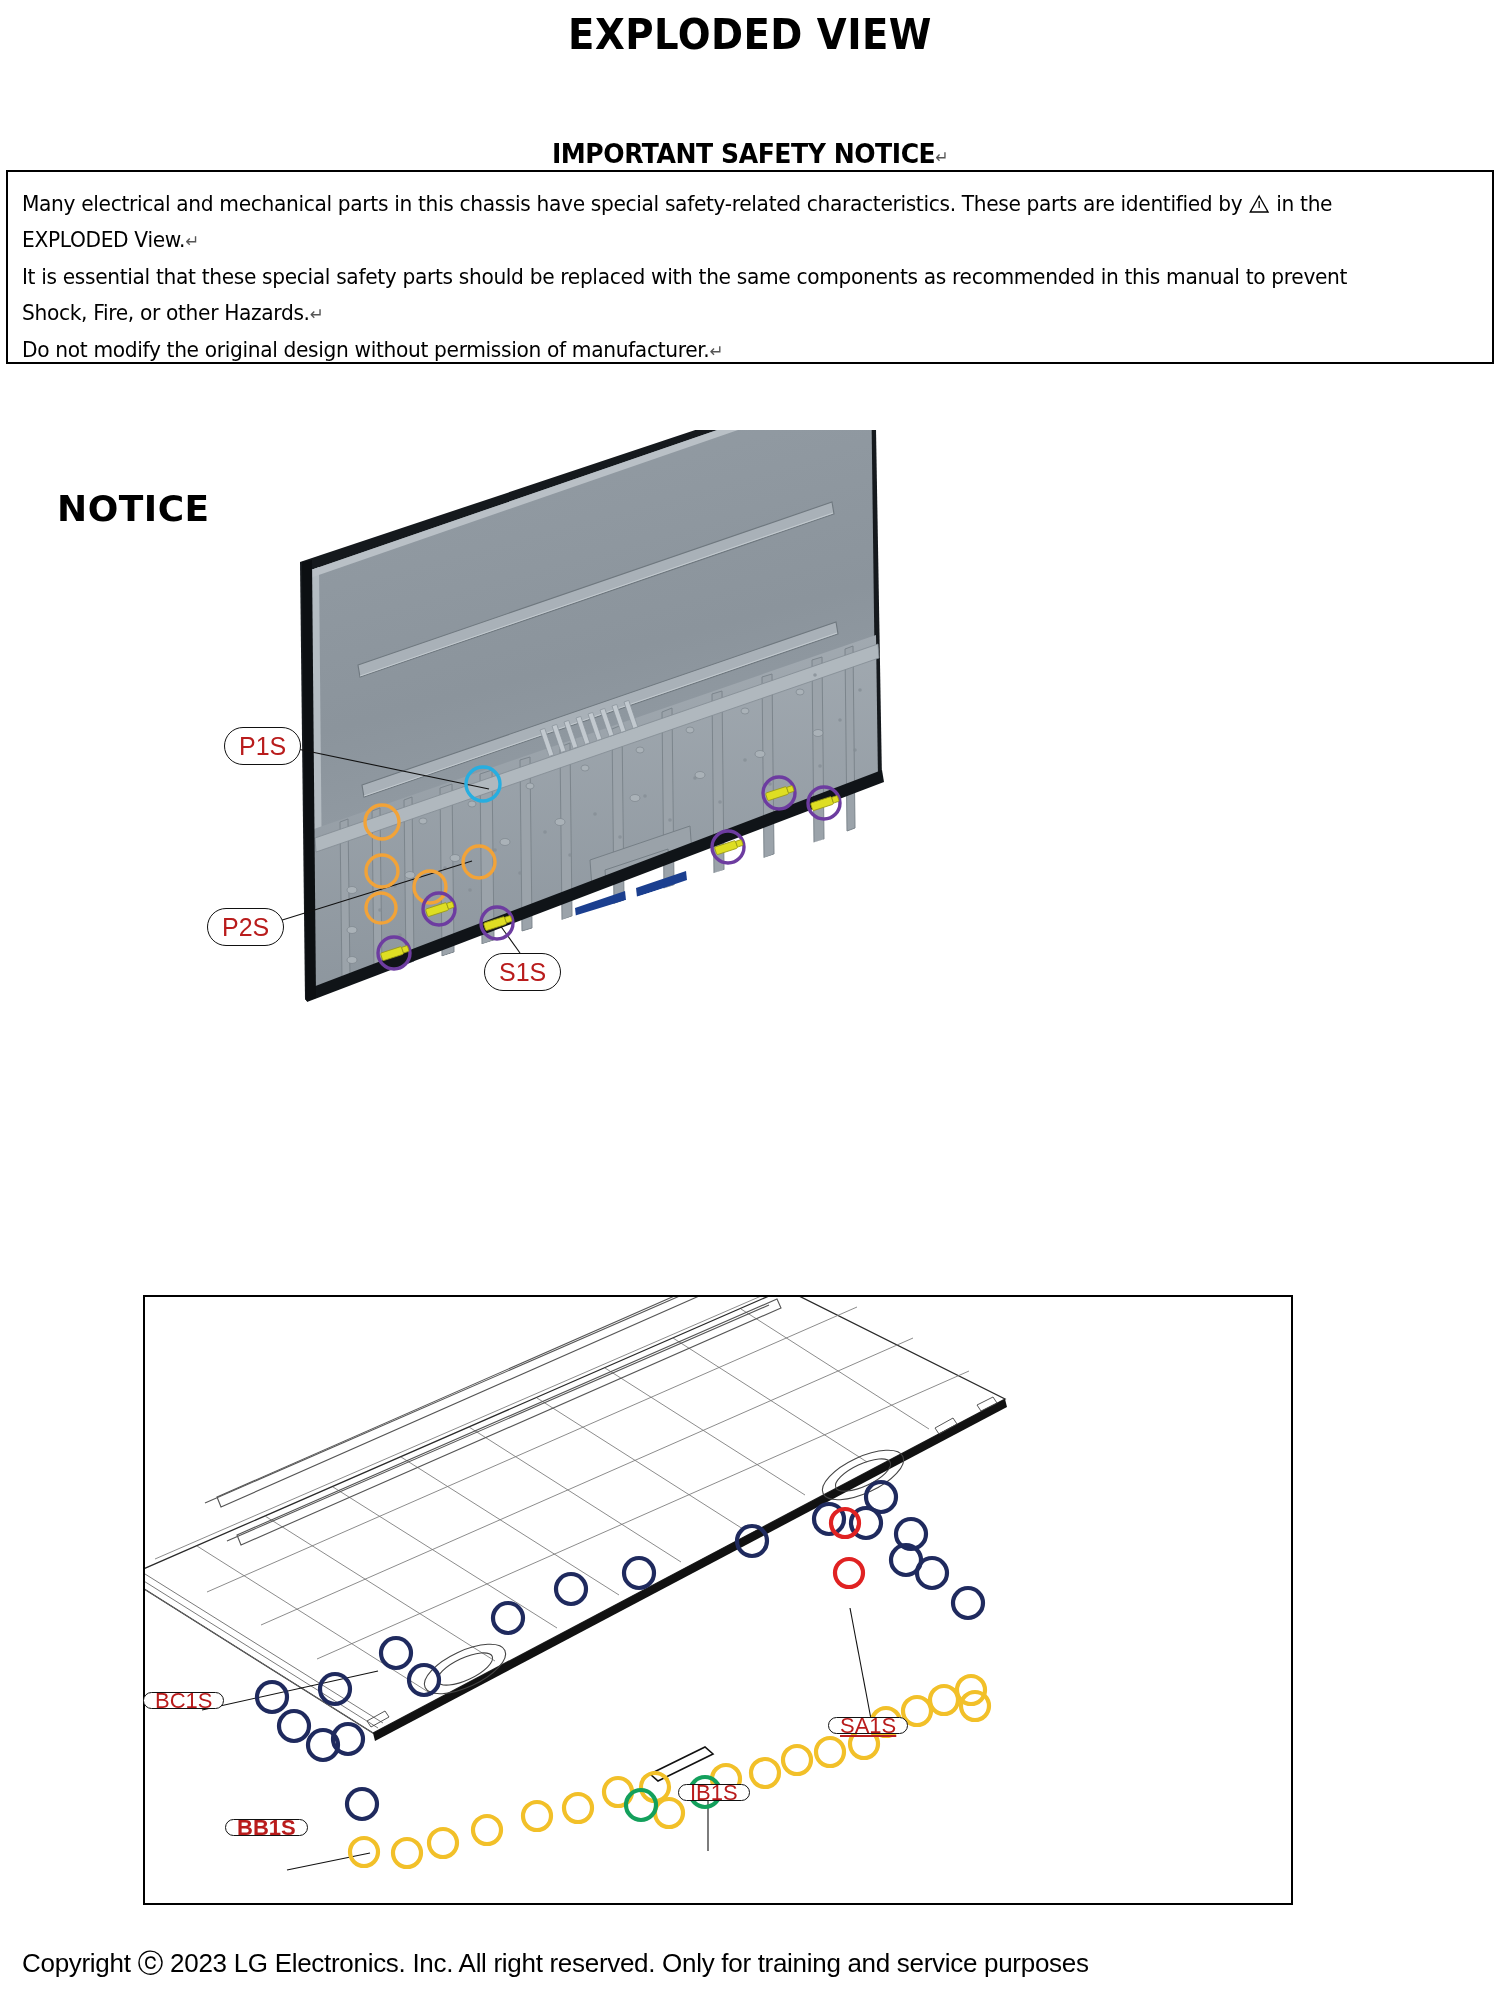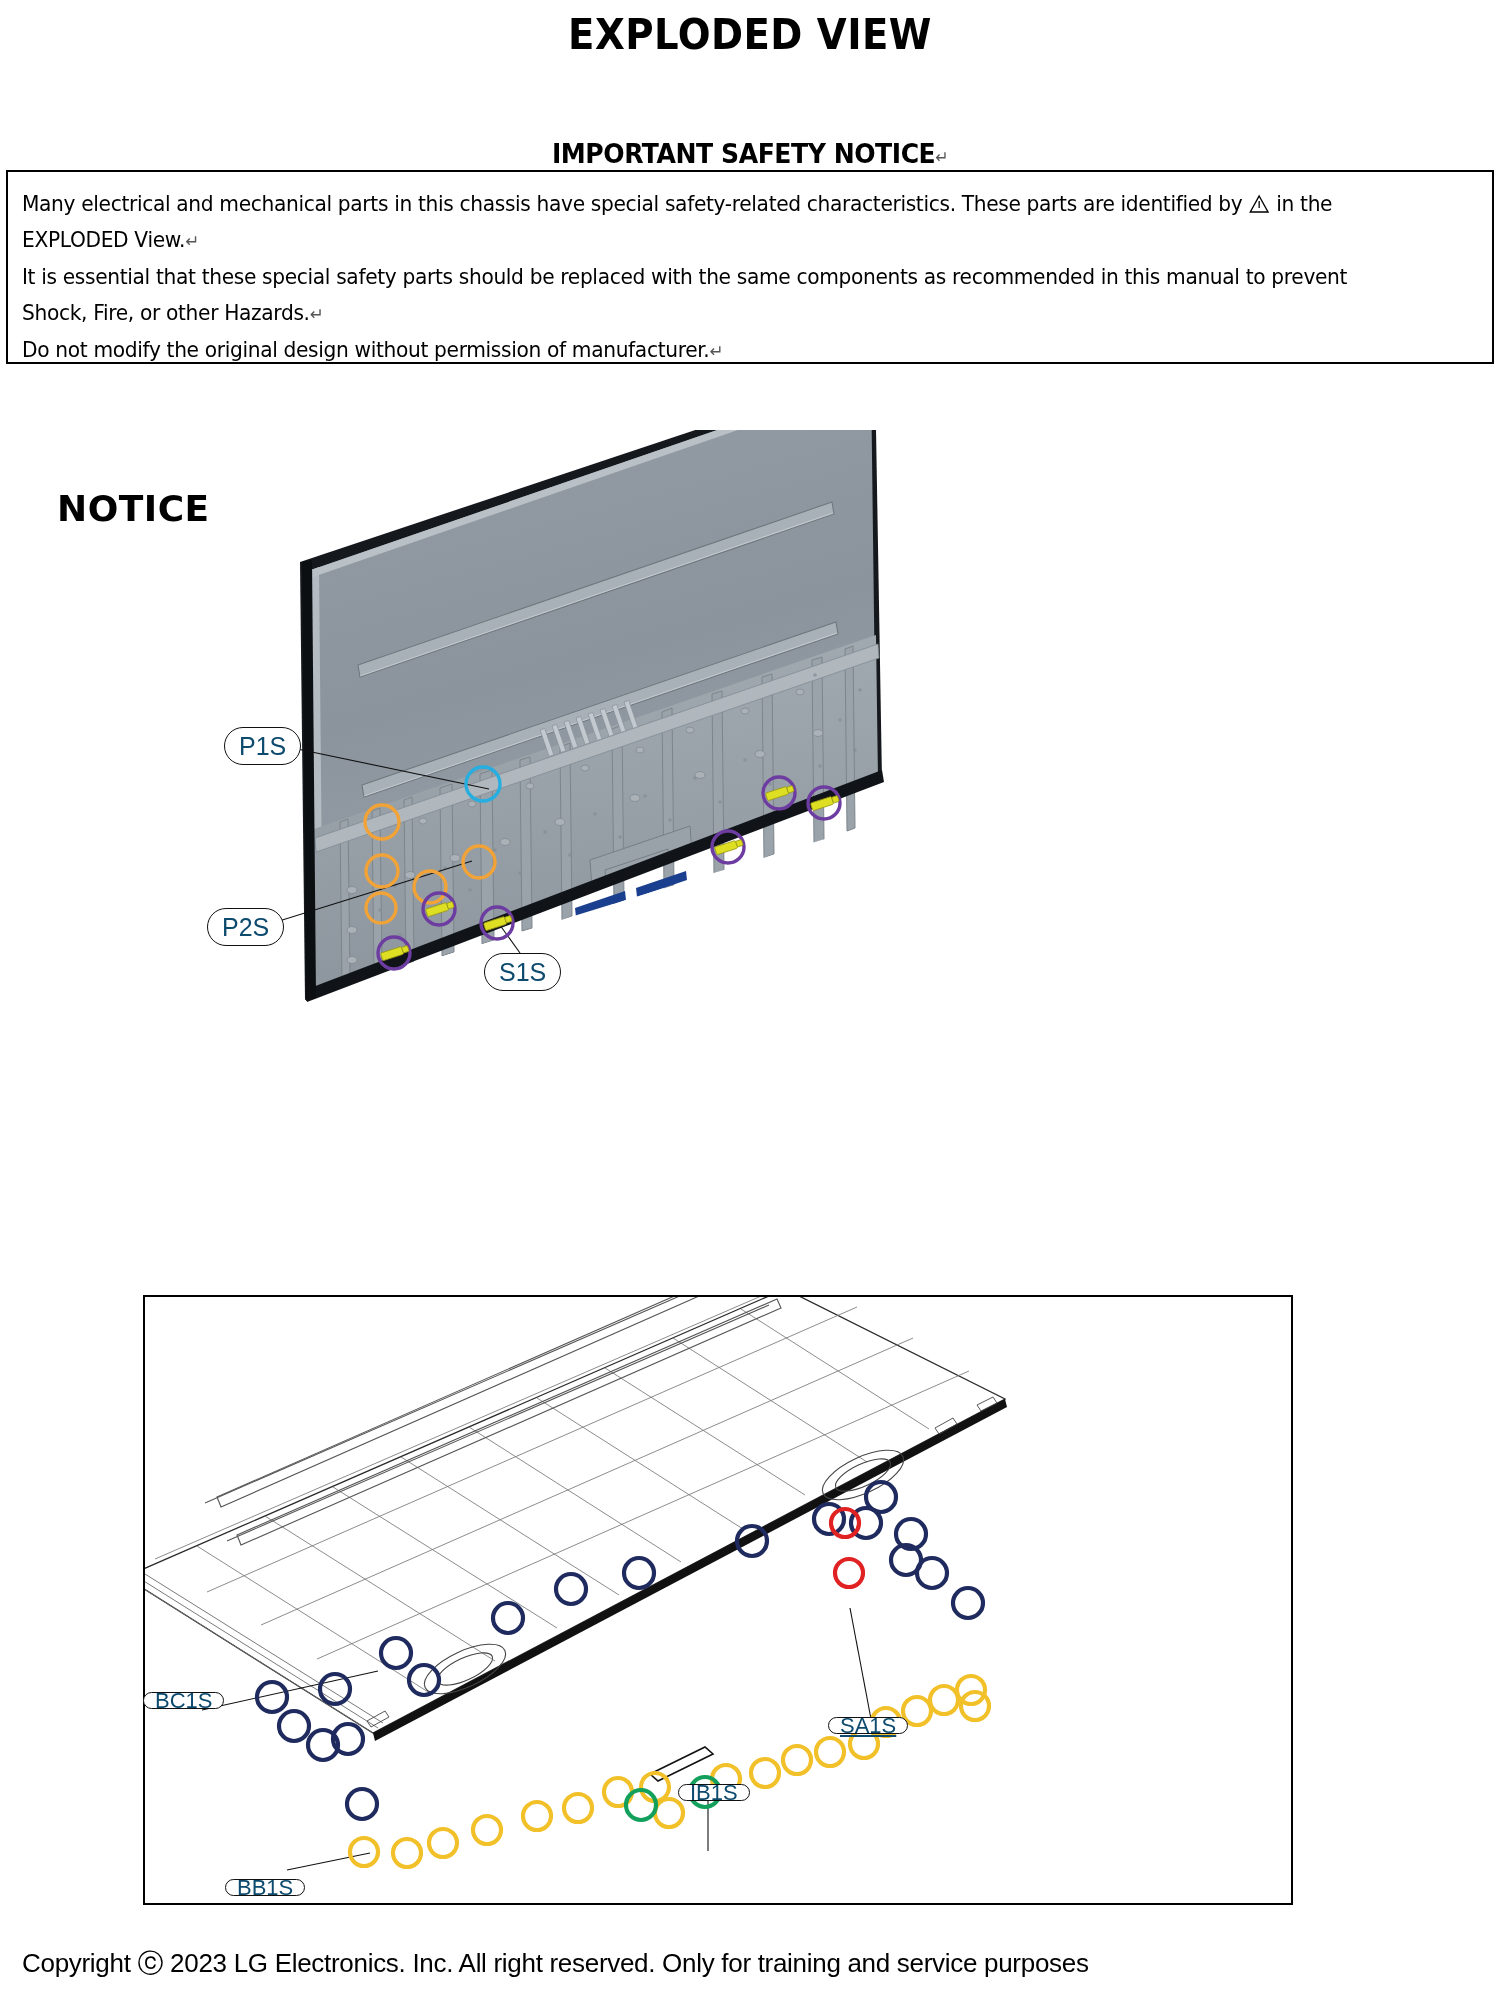--- a/index.html
+++ b/index.html
@@ -100,21 +100,21 @@
   #fig-bot  { position: absolute; left: 143px; top: 1295px; width: 1150px; height: 610px; border: 2px solid #000; background:#fff; }
   #fig-bot-svg { position: absolute; left: 0; top: 0; }
 
   
   .callout {
     position: absolute;
     background: #fff;
     border: 1.6px solid #111;
     border-radius: 999px;
     font-family: "Liberation Sans", sans-serif;
-    color: #0c4a6e;
+    color: #b91c1c;
     text-align: center;
     line-height: 1;
     display: flex;
     align-items: center;
     justify-content: center;
     white-space: nowrap;
     z-index: 6;
   }
   .callout.big  { font-size: 25px; height: 38px; padding: 0 14px; }
   .callout.small{ font-size: 22px; height: 17px; padding: 0 11px; }
@@ -458,17 +458,17 @@
         <circle cx="830" cy="409" r="14" stroke="#f2c029"></circle>
         <circle cx="496" cy="508" r="15" stroke="#13a05c"></circle>
         <circle cx="560" cy="495" r="15" stroke="#13a05c"></circle>
         <circle cx="700" cy="226" r="14" stroke="#e02222"></circle>
         <circle cx="704" cy="276" r="14" stroke="#e02222"></circle>
       </g>
   </svg>
 </div>
 
 <div class="callout small" style="left:143px; top:1692px;">BC1S</div>
-<div class="callout small" style="left:225px; top:1879px;">BB1S</div>
+<div class="callout small" style="left:225px; top:1819px;font-weight:bold;">BB1S</div>
 <div class="callout small" style="left:678px; top:1784px;">IB1S</div>
 <div class="callout small" style="left:828px; top:1717px;text-decoration:underline;">SA1S</div>
 
 <div id="footer">Copyright ⓒ 2023 LG Electronics. Inc. All right reserved. Only for training and service purposes</div>
 
 </body></html>

